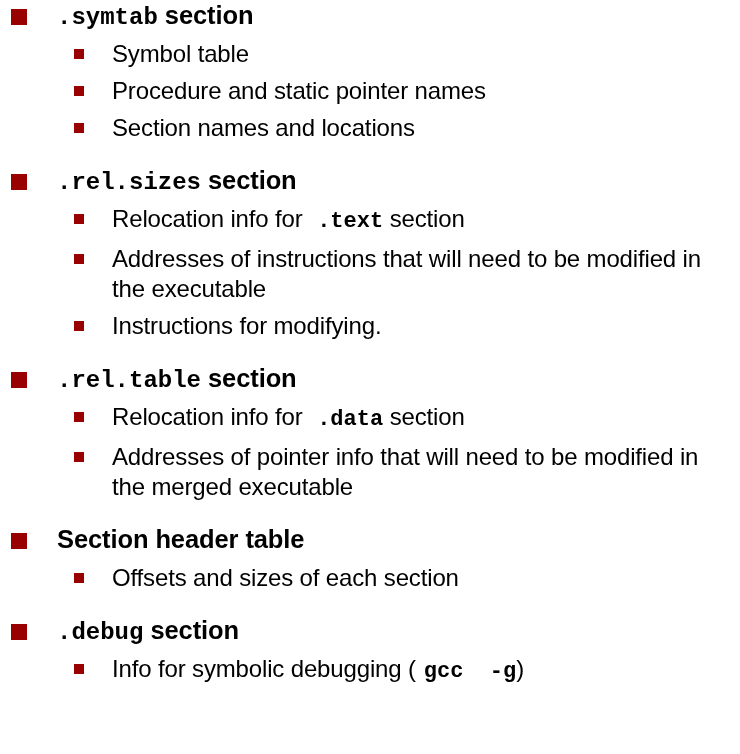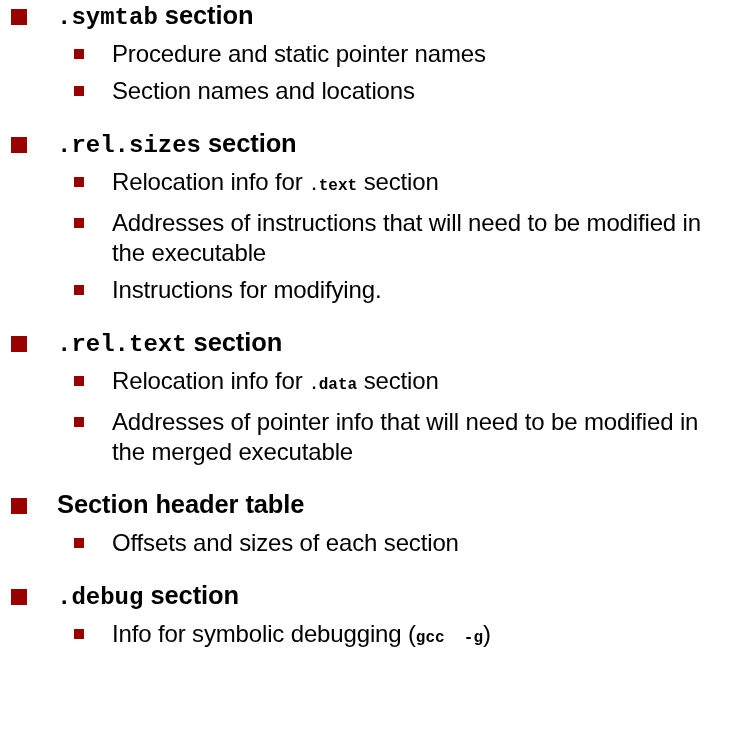--- a/index.html
+++ b/index.html
@@ -69,21 +69,22 @@
   
   .mono {
     font-family: "Liberation Mono", "DejaVu Sans Mono", monospace;
     font-weight: bold;
     letter-spacing: 0;
   }
   .l1 .mono {
     font-size: 24px;
   }
   .l2 .mono {
-    font-size: 16px;
+    font-size: 22px;
+    margin-left: 8px;
   }
   .sp {
     white-space: pre;
   }
 
   
   .group + .group {
     margin-top: 22px;
   }
   .l1 + .l2 {
@@ -107,20 +108,23 @@
 <body style="color: rgb(0, 0, 0);">
 
 <div id="slide" style="background: rgb(255, 255, 255);">
   <div id="content">
 
     <div class="group">
       <div class="l1">
         <span class="bullet" style="background: rgb(153, 0, 0);"></span><span class="mono">.symtab</span><span> section</span>
       </div>
       <div class="l2">
+        <span class="bullet" style="background: rgb(153, 0, 0);"></span><span>Symbol table</span>
+      </div>
+      <div class="l2">
         <span class="bullet" style="background: rgb(153, 0, 0);"></span><span>Procedure and static pointer names</span>
       </div>
       <div class="l2">
         <span class="bullet" style="background: rgb(153, 0, 0);"></span><span>Section names and locations</span>
       </div>
     </div>
 
     <div class="group">
       <div class="l1">
         <span class="bullet" style="background: rgb(153, 0, 0);"></span><span class="mono">.rel.sizes</span><span> section</span>
@@ -131,21 +135,21 @@
       <div class="l2 wrap">
         <span class="bullet" style="background: rgb(153, 0, 0);"></span><span>Addresses of instructions that will need to be modified in the executable</span>
       </div>
       <div class="l2">
         <span class="bullet" style="background: rgb(153, 0, 0);"></span><span>Instructions for modifying.</span>
       </div>
     </div>
 
     <div class="group">
       <div class="l1">
-        <span class="bullet" style="background: rgb(153, 0, 0);"></span><span class="mono">.rel.text</span><span> section</span>
+        <span class="bullet" style="background: rgb(153, 0, 0);"></span><span class="mono">.rel.table</span><span> section</span>
       </div>
       <div class="l2">
         <span class="bullet" style="background: rgb(153, 0, 0);"></span><span>Relocation info for </span><span class="mono">.data</span><span> section</span>
       </div>
       <div class="l2 wrap">
         <span class="bullet" style="background: rgb(153, 0, 0);"></span><span>Addresses of pointer info that will need to be modified in the merged executable</span>
       </div>
     </div>
 
     <div class="group">

